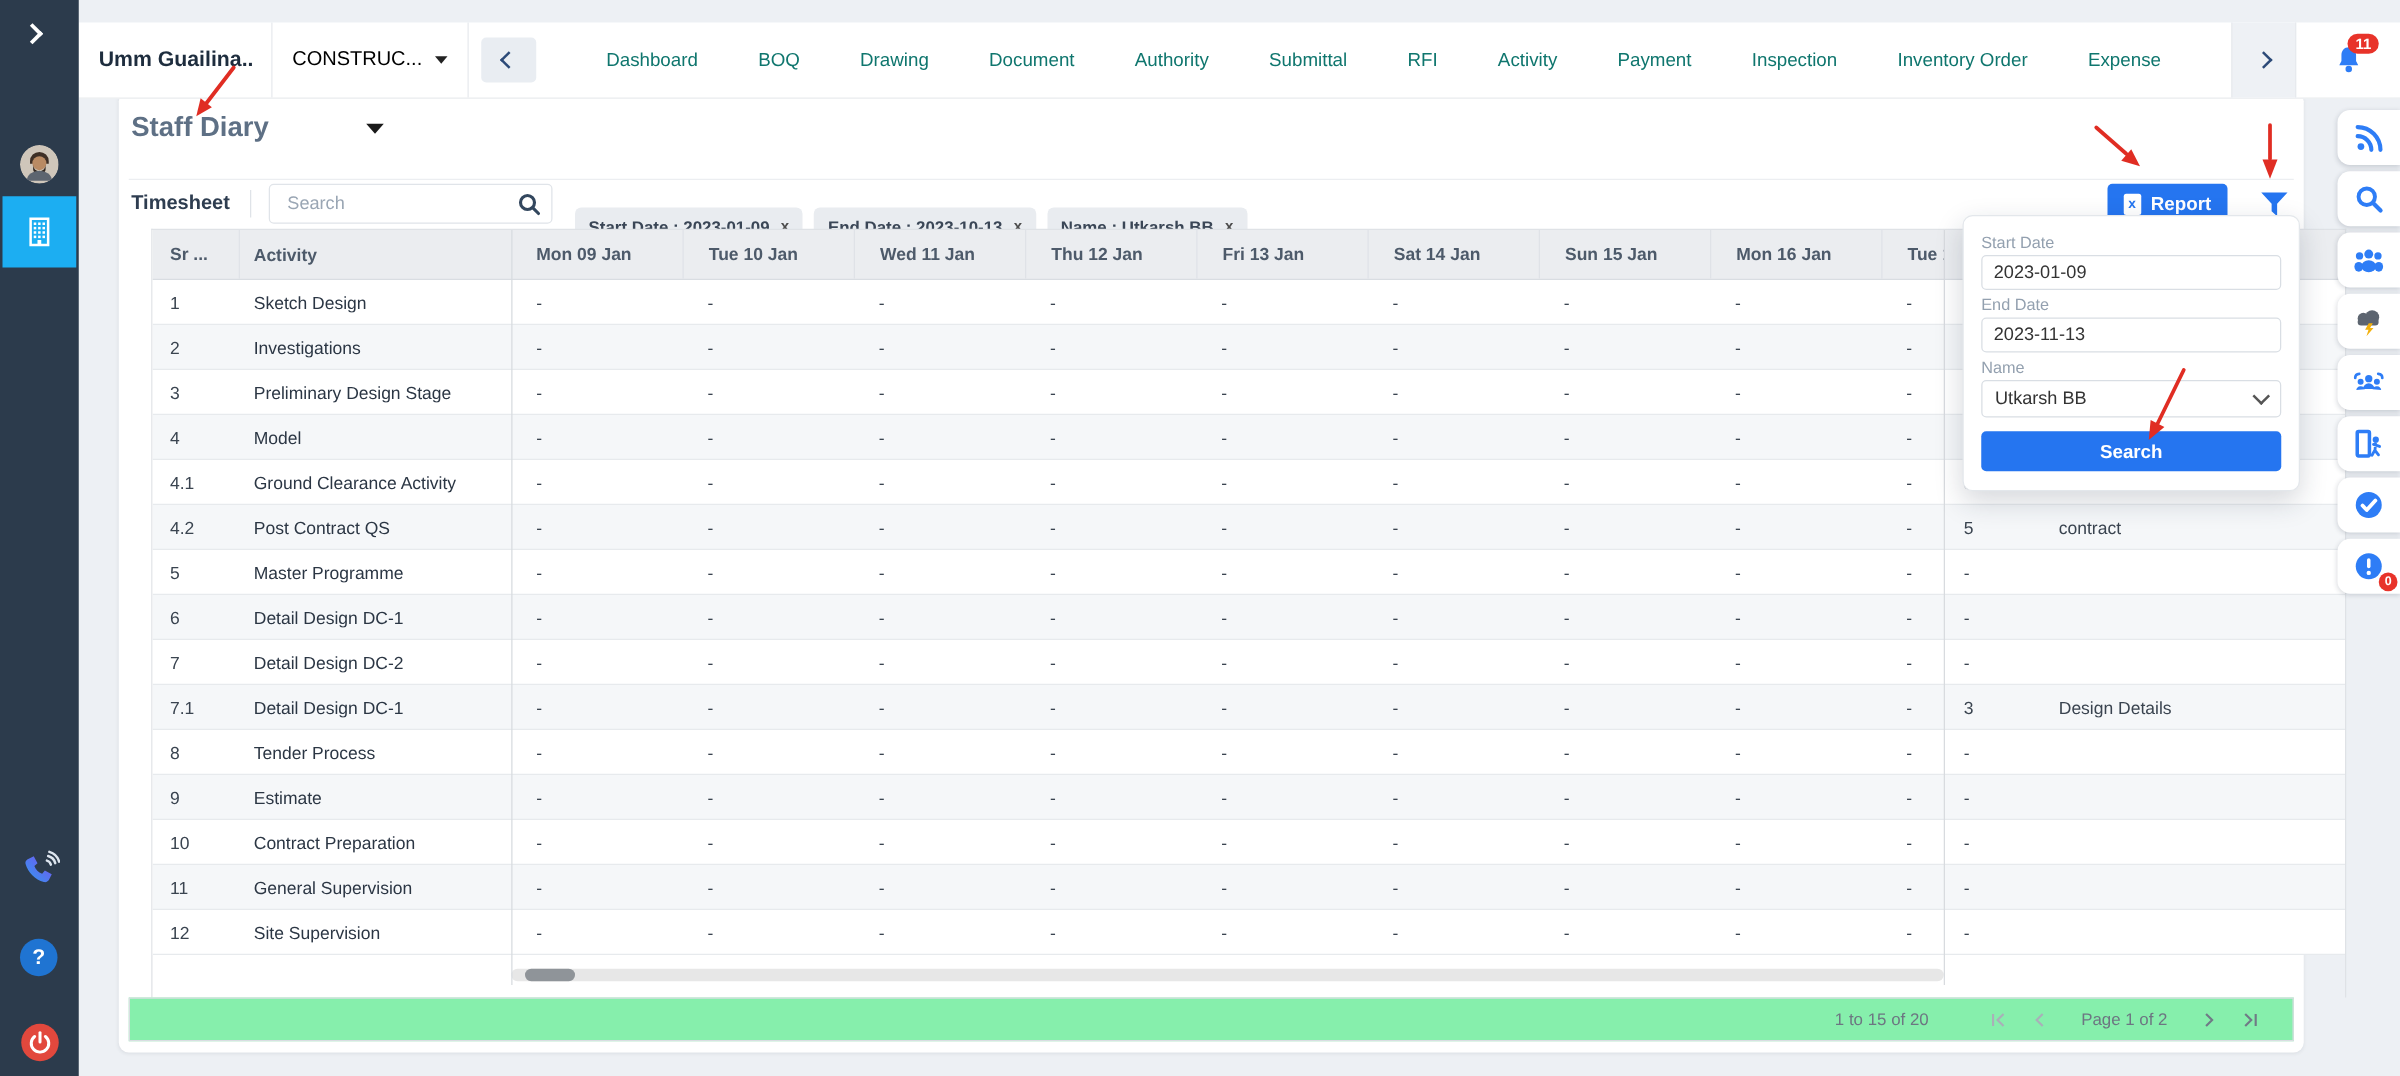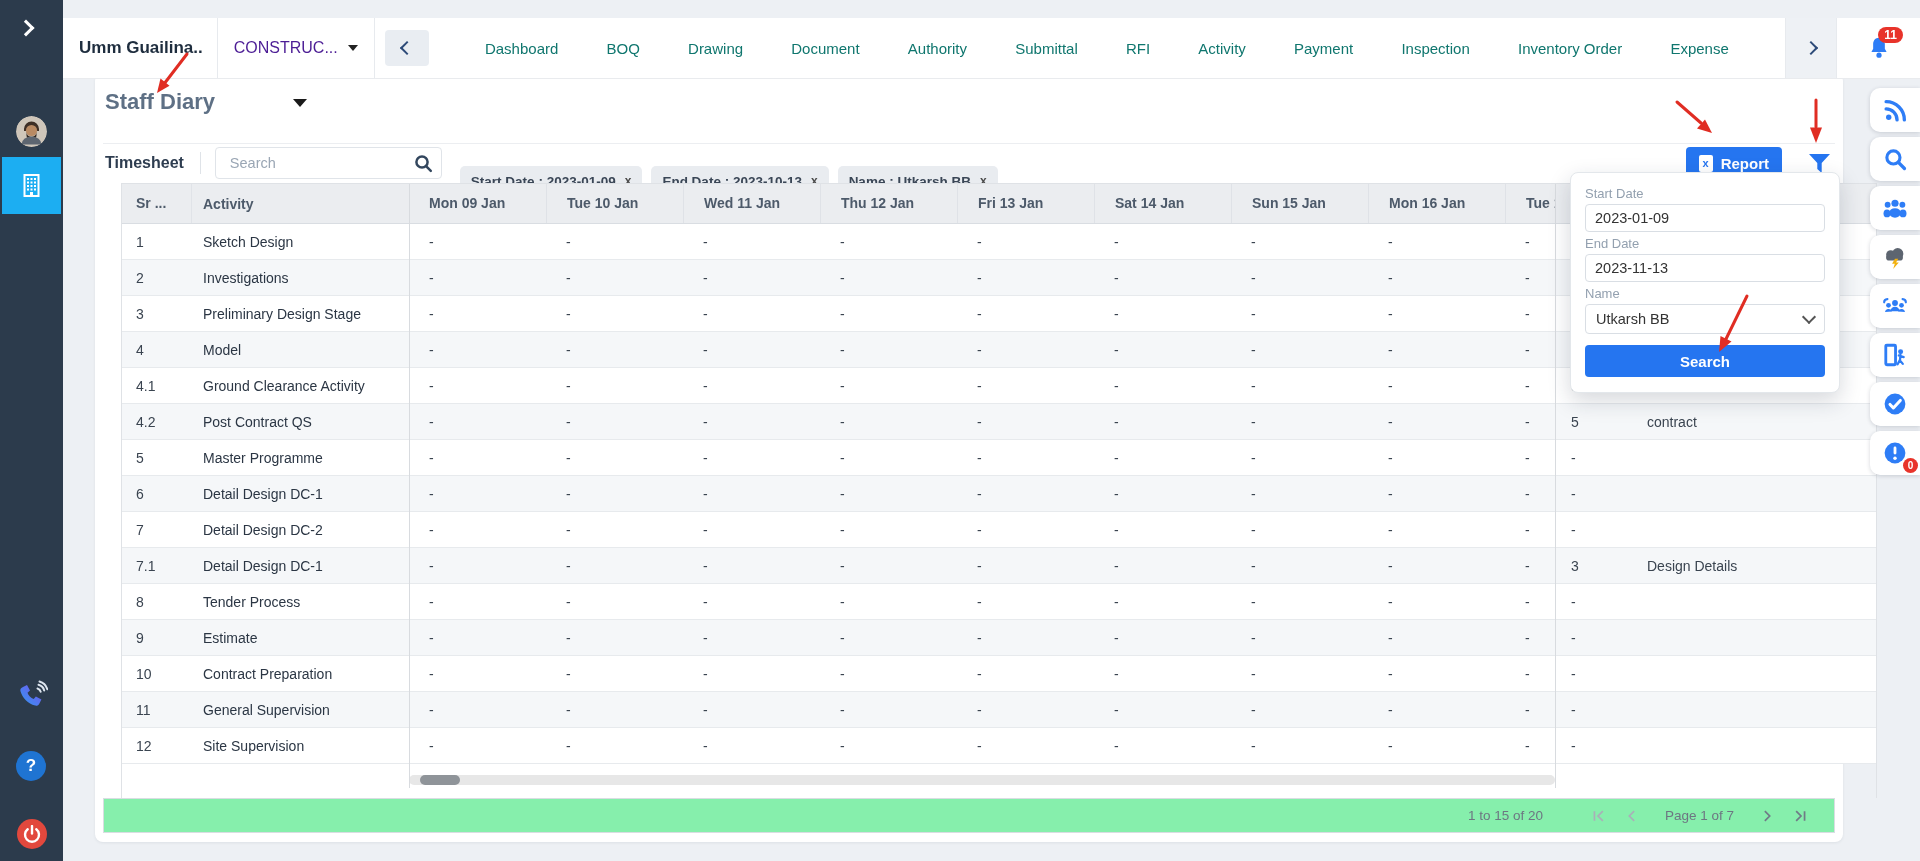--- a/index.html
+++ b/index.html
@@ -13,21 +13,21 @@
   .lsb .avatar{position:absolute;left:16px;top:116px;width:31px;height:31px;border-radius:50%;overflow:hidden;cursor:pointer;}
   .lsb .tile{position:absolute;left:2px;top:157px;width:59px;height:57px;background:#1caef2;display:flex;align-items:center;justify-content:center;cursor:pointer;}
   .lsb .ph{position:absolute;left:15px;top:680px;cursor:pointer;}
   .lsb .help{position:absolute;left:16px;top:751px;width:30px;height:30px;border-radius:50%;background:#1f74d2;color:#fff;font-weight:bold;font-size:17px;display:flex;align-items:center;justify-content:center;cursor:pointer;}
   .lsb .pow{position:absolute;left:17px;top:819px;width:30px;height:30px;border-radius:50%;background:#e2483d;display:flex;align-items:center;justify-content:center;cursor:pointer;}
 
   
   .topbar{position:absolute;left:63px;top:18px;right:0;height:60px;background:#fff;border-bottom:1px solid #e9ebee;display:flex;align-items:center;z-index:4;}
   .pt{margin-left:16px;font-weight:bold;font-size:17px;color:#1e2d3e;white-space:nowrap;}
   .tbsep{width:1px;height:60px;background:#e7eaee;margin-left:14px;}
-  .org{display:flex;align-items:center;gap:10px;padding:0 16px;color:#4c1d95;font-size:16px;cursor:pointer;white-space:nowrap;}
+  .org{display:flex;align-items:center;gap:10px;padding:0 16px;color:#000000;font-size:16px;cursor:pointer;white-space:nowrap;}
   .caret-sm{width:0;height:0;border-left:5px solid transparent;border-right:5px solid transparent;border-top:6px solid #222;}
   .navback{width:44px;height:36px;background:#e9edf2;border-radius:4px;margin-left:10px;display:flex;align-items:center;justify-content:center;color:#2c4a78;cursor:pointer;flex:none;}
   .tabs{flex:1;display:flex;justify-content:space-evenly;align-items:center;padding:0 8px;min-width:0;}
   .tab{color:#0f766e;font-size:15px;cursor:pointer;white-space:nowrap;}
   .navfwd{width:50px;height:60px;background:#eef1f5;border-left:1px solid #e7eaee;border-right:1px solid #e7eaee;display:flex;align-items:center;justify-content:center;color:#2c4a78;cursor:pointer;flex:none;}
   .bellwrap{width:83px;height:60px;position:relative;display:flex;align-items:center;justify-content:center;flex:none;cursor:pointer;}
   .badge{position:absolute;top:9px;right:17px;background:#e8332a;color:#fff;font-size:12px;font-weight:bold;padding:1px 6px;border-radius:9px;}
 
   
   .rail{position:absolute;right:0;top:88px;display:flex;flex-direction:column;gap:5px;z-index:5;}
@@ -587,21 +587,21 @@
       <button class="pico">
         <svg width="14" height="14" viewBox="0 0 13 13">
             <path d="M3.2 2 v9 M11 2 L6.5 6.5 L11 11" fill="none" stroke="#a9b0b8" stroke-width="1.6"></path>
           </svg>
       </button>
       <button class="pico">
         <svg width="14" height="14" viewBox="0 0 13 13">
             <path d="M8.5 2 L4 6.5 L8.5 11" fill="none" stroke="#a9b0b8" stroke-width="1.6"></path>
           </svg>
       </button>
-      <span class="pgtxt">Page 1 of 7</span>
+      <span class="pgtxt">Page 1 of 2</span>
       <button class="pico">
         <svg width="14" height="14" viewBox="0 0 13 13">
             <path d="M4.5 2 L9 6.5 L4.5 11" fill="none" stroke="#707a86" stroke-width="1.6"></path>
           </svg>
       </button>
       <button class="pico last">
         <svg width="14" height="14" viewBox="0 0 13 13">
             <path d="M2 2 L6.5 6.5 L2 11 M9.8 2 v9" fill="none" stroke="#707a86" stroke-width="1.6"></path>
           </svg>
       </button>

